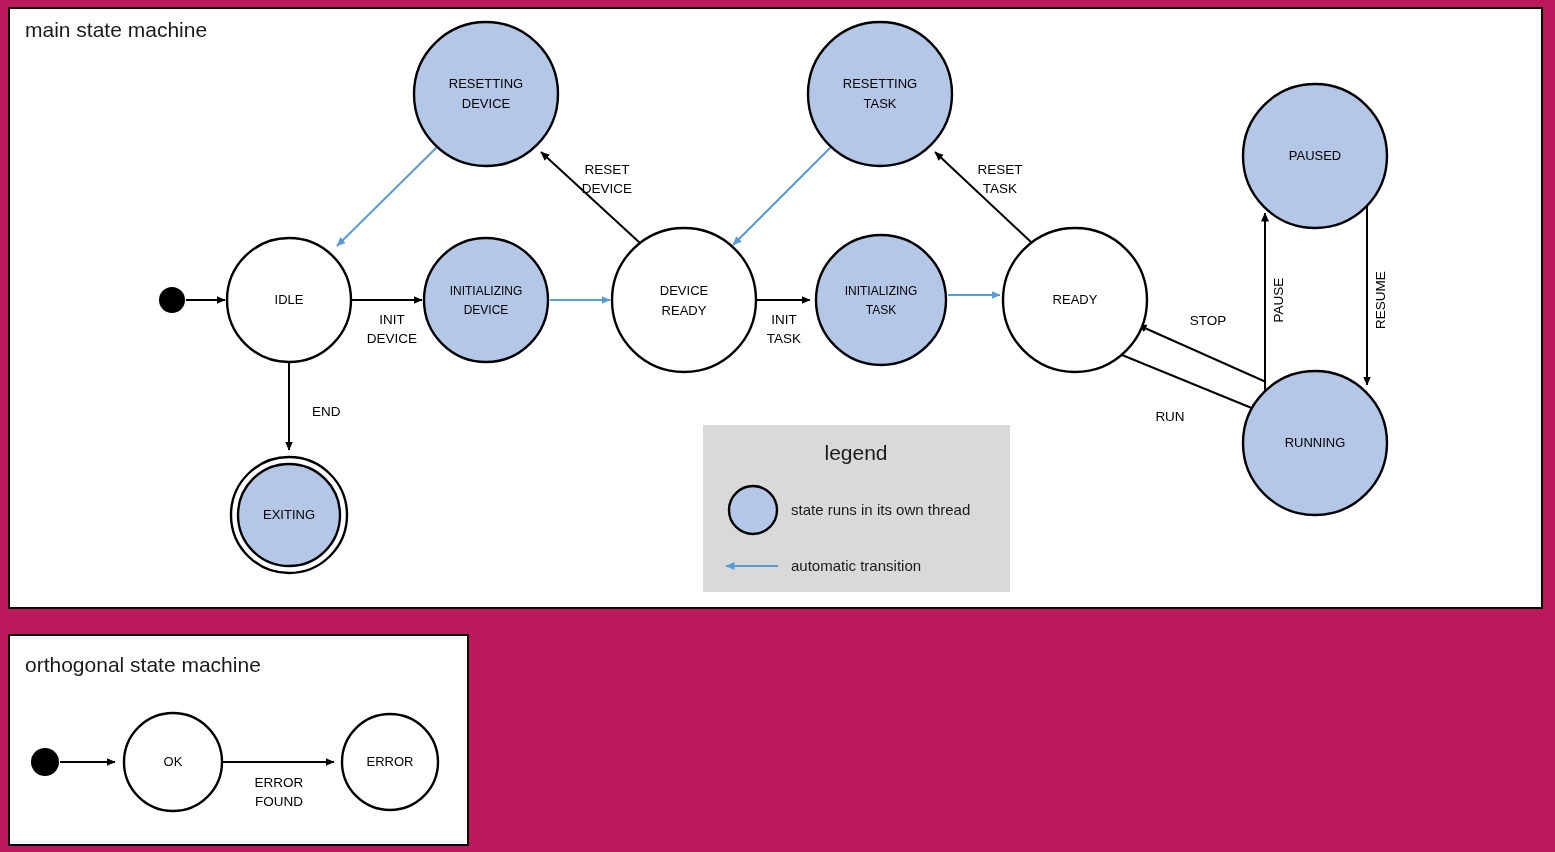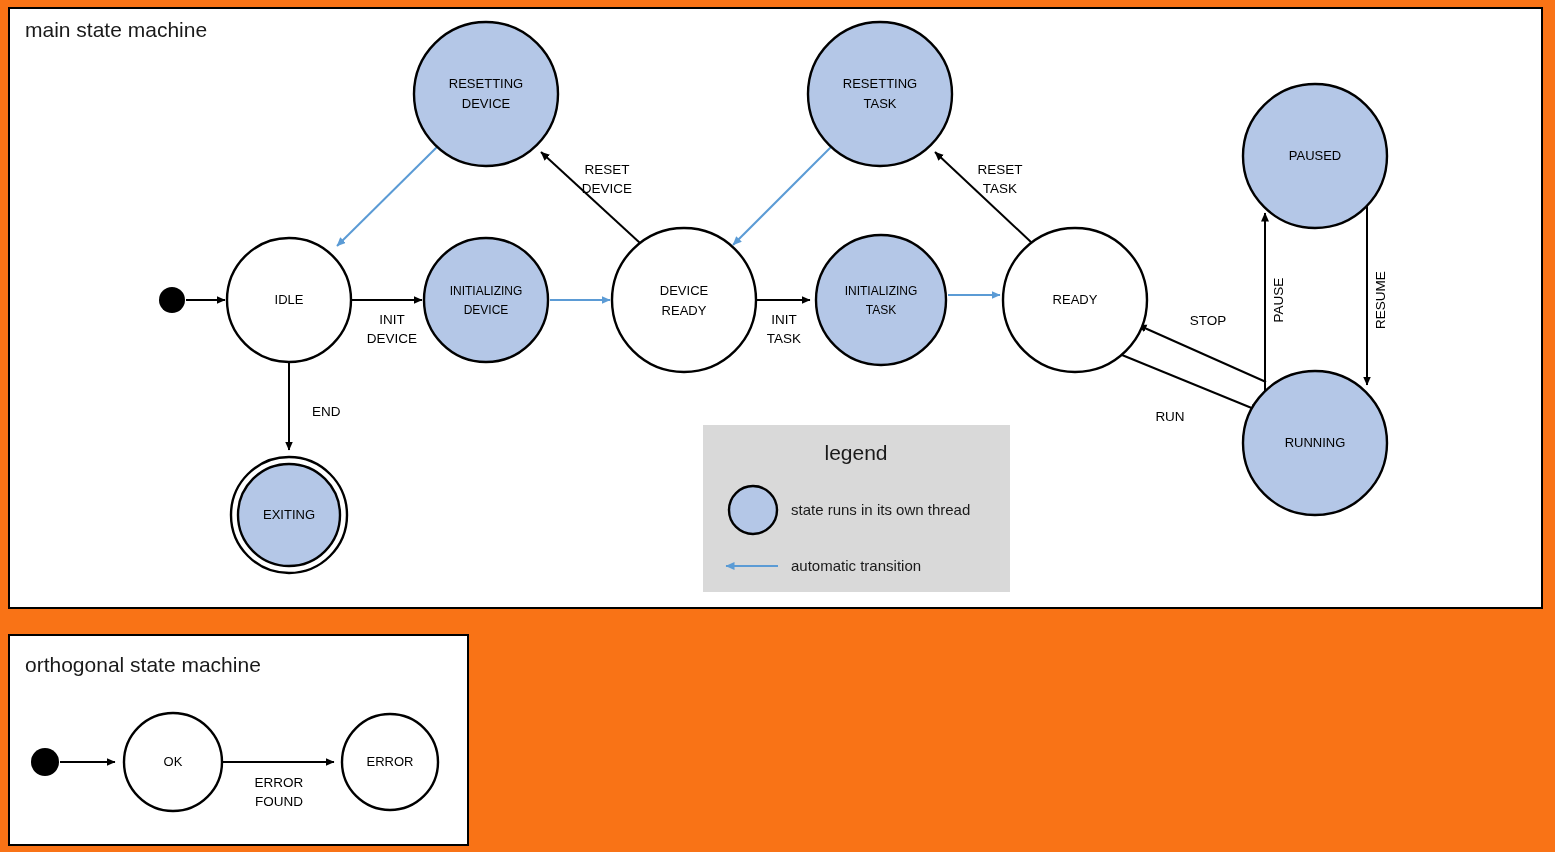--- a/index.html
+++ b/index.html
@@ -5,21 +5,21 @@
   html, body {
     margin: 0;
     padding: 0;
     background: #ffffff;
     font-family: "Liberation Sans", sans-serif;
   }
   #canvas {
     position: relative;
     width: 1555px;
     height: 852px;
-    background: #f97316;
+    background: #be185d;
     overflow: hidden;
   }
   svg.diagram {
     position: absolute;
     top: 0;
     left: 0;
     width: 1555px;
     height: 852px;
   }
   .frame-rect {

